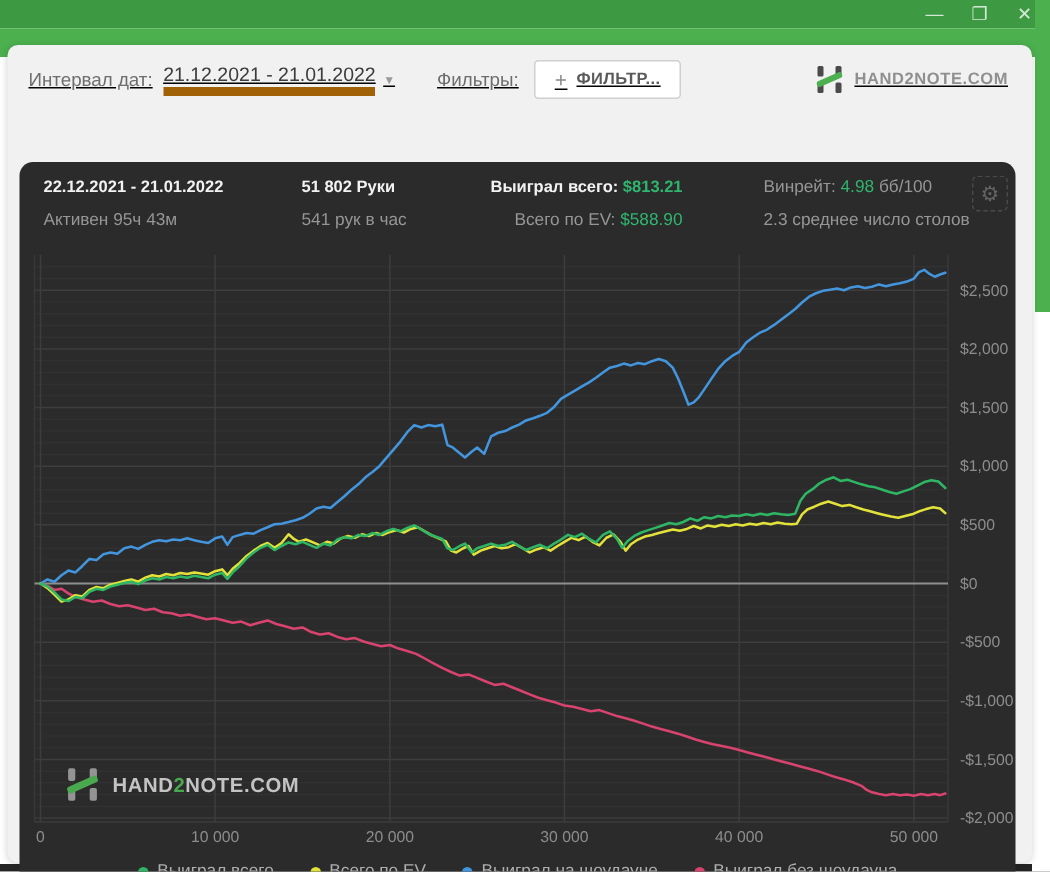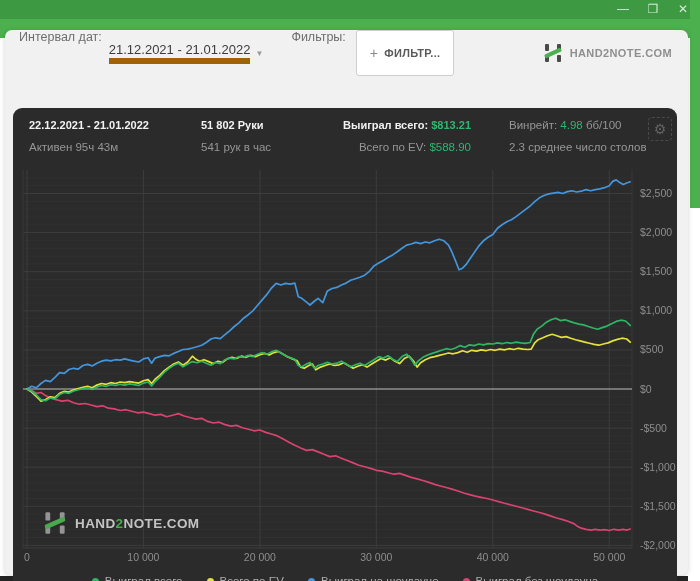--- a/index.html
+++ b/index.html
@@ -11,40 +11,40 @@
   .accentband { position:absolute; left:0; top:19px; width:700px; height:19px; background:#4cb04f; }
   .right-green { position:absolute; left:690px; top:0; width:10px; height:208px; background:#4cb04f; }
   .bottom-strip { position:absolute; left:0; top:576px; width:688px; height:5px; background:#242424; }
   .win-controls { position:absolute; right:8px; top:2px; display:flex; gap:12px; }
   .win-btn { width:18px; height:15px; color:rgba(255,255,255,.78); font-size:12px; line-height:15px; text-align:center; cursor:default; }
 
   
   .panel { position:absolute; left:5px; top:30px; width:683px; height:545px; background:#f1f1f1; border-radius:7px; box-shadow:0 1px 5px rgba(0,0,0,.18); }
 
   
-  .toolbar { position:absolute; left:0; top:0; width:100%; height:46px; display:flex; padding:0 16px 0 14px; }
+  .toolbar { position:absolute; left:0; top:0; width:100%; height:46px; display:flex; align-items:center; padding:0 16px 0 14px;text-decoration:underline; }
   .tb-label { color:#6e6e6e; font-size:12.5px; }
   .date-select { margin-left:7px; display:flex; align-items:center; cursor:pointer; }
   .date-value { color:#3c3c3c; font-size:13px; border-bottom:6px solid #a16207; padding-bottom:1px; }
   .caret { color:#9a9a9a; font-size:8px; margin-left:5px; }
   .filters-label { margin-left:28px; }
   .tb-btn { margin-left:10px; display:flex; align-items:center; gap:6px; background:#ffffff; border:1px solid #cfcfcf; border-radius:3px; padding:6px 13px; font-size:11px; font-weight:bold; color:#5a5a5a; letter-spacing:.3px; cursor:pointer; }
   .plus { color:#8a8a8a; font-size:14px; font-weight:normal; line-height:10px; }
   .brand { margin-left:auto; display:flex; align-items:center; gap:7px; }
   .brand-text { color:#8f8f8f; font-size:11px; font-weight:bold; letter-spacing:.4px; }
 
   
   .chart-panel { position:absolute; left:8px; top:78px; width:664px; height:490px; background:#2b2b2b; border-radius:9px; overflow:hidden; }
 
   .stats { position:absolute; left:0; top:0; width:100%; height:58px; }
   .stat-main { position:absolute; top:11px; font-size:11px; font-weight:bold; color:#f2f2f2; white-space:nowrap; }
   .stat-sub  { position:absolute; top:33px; font-size:11.5px; color:#969696; white-space:nowrap; }
   .c1 { left:16px; }
   .c2 { left:188px; }
-  .c3 { left:280px; width:178px; text-align:right; }
+  .c3 { left:264px; width:178px; text-align:right; }
   .c4 { left:496px;text-align:center; }
   .green-val { color:#2fb56e; }
   .gear-btn { position:absolute; right:5px; top:9px; width:24px; height:24px; border:1px dashed #4a4a4a; border-radius:4px; color:#636363; font-size:14px; line-height:22px; text-align:center; cursor:pointer; }
 
   svg text { font-family:"Liberation Sans", sans-serif; }
 
   .watermark { position:absolute; left:30px; top:403px; display:flex; align-items:center; gap:8px; opacity:.95; }
   .wm-text { font-size:13.5px; font-weight:bold; color:#cccccc; letter-spacing:.4px; }
   .wm-green { color:#4caf50; }
 

